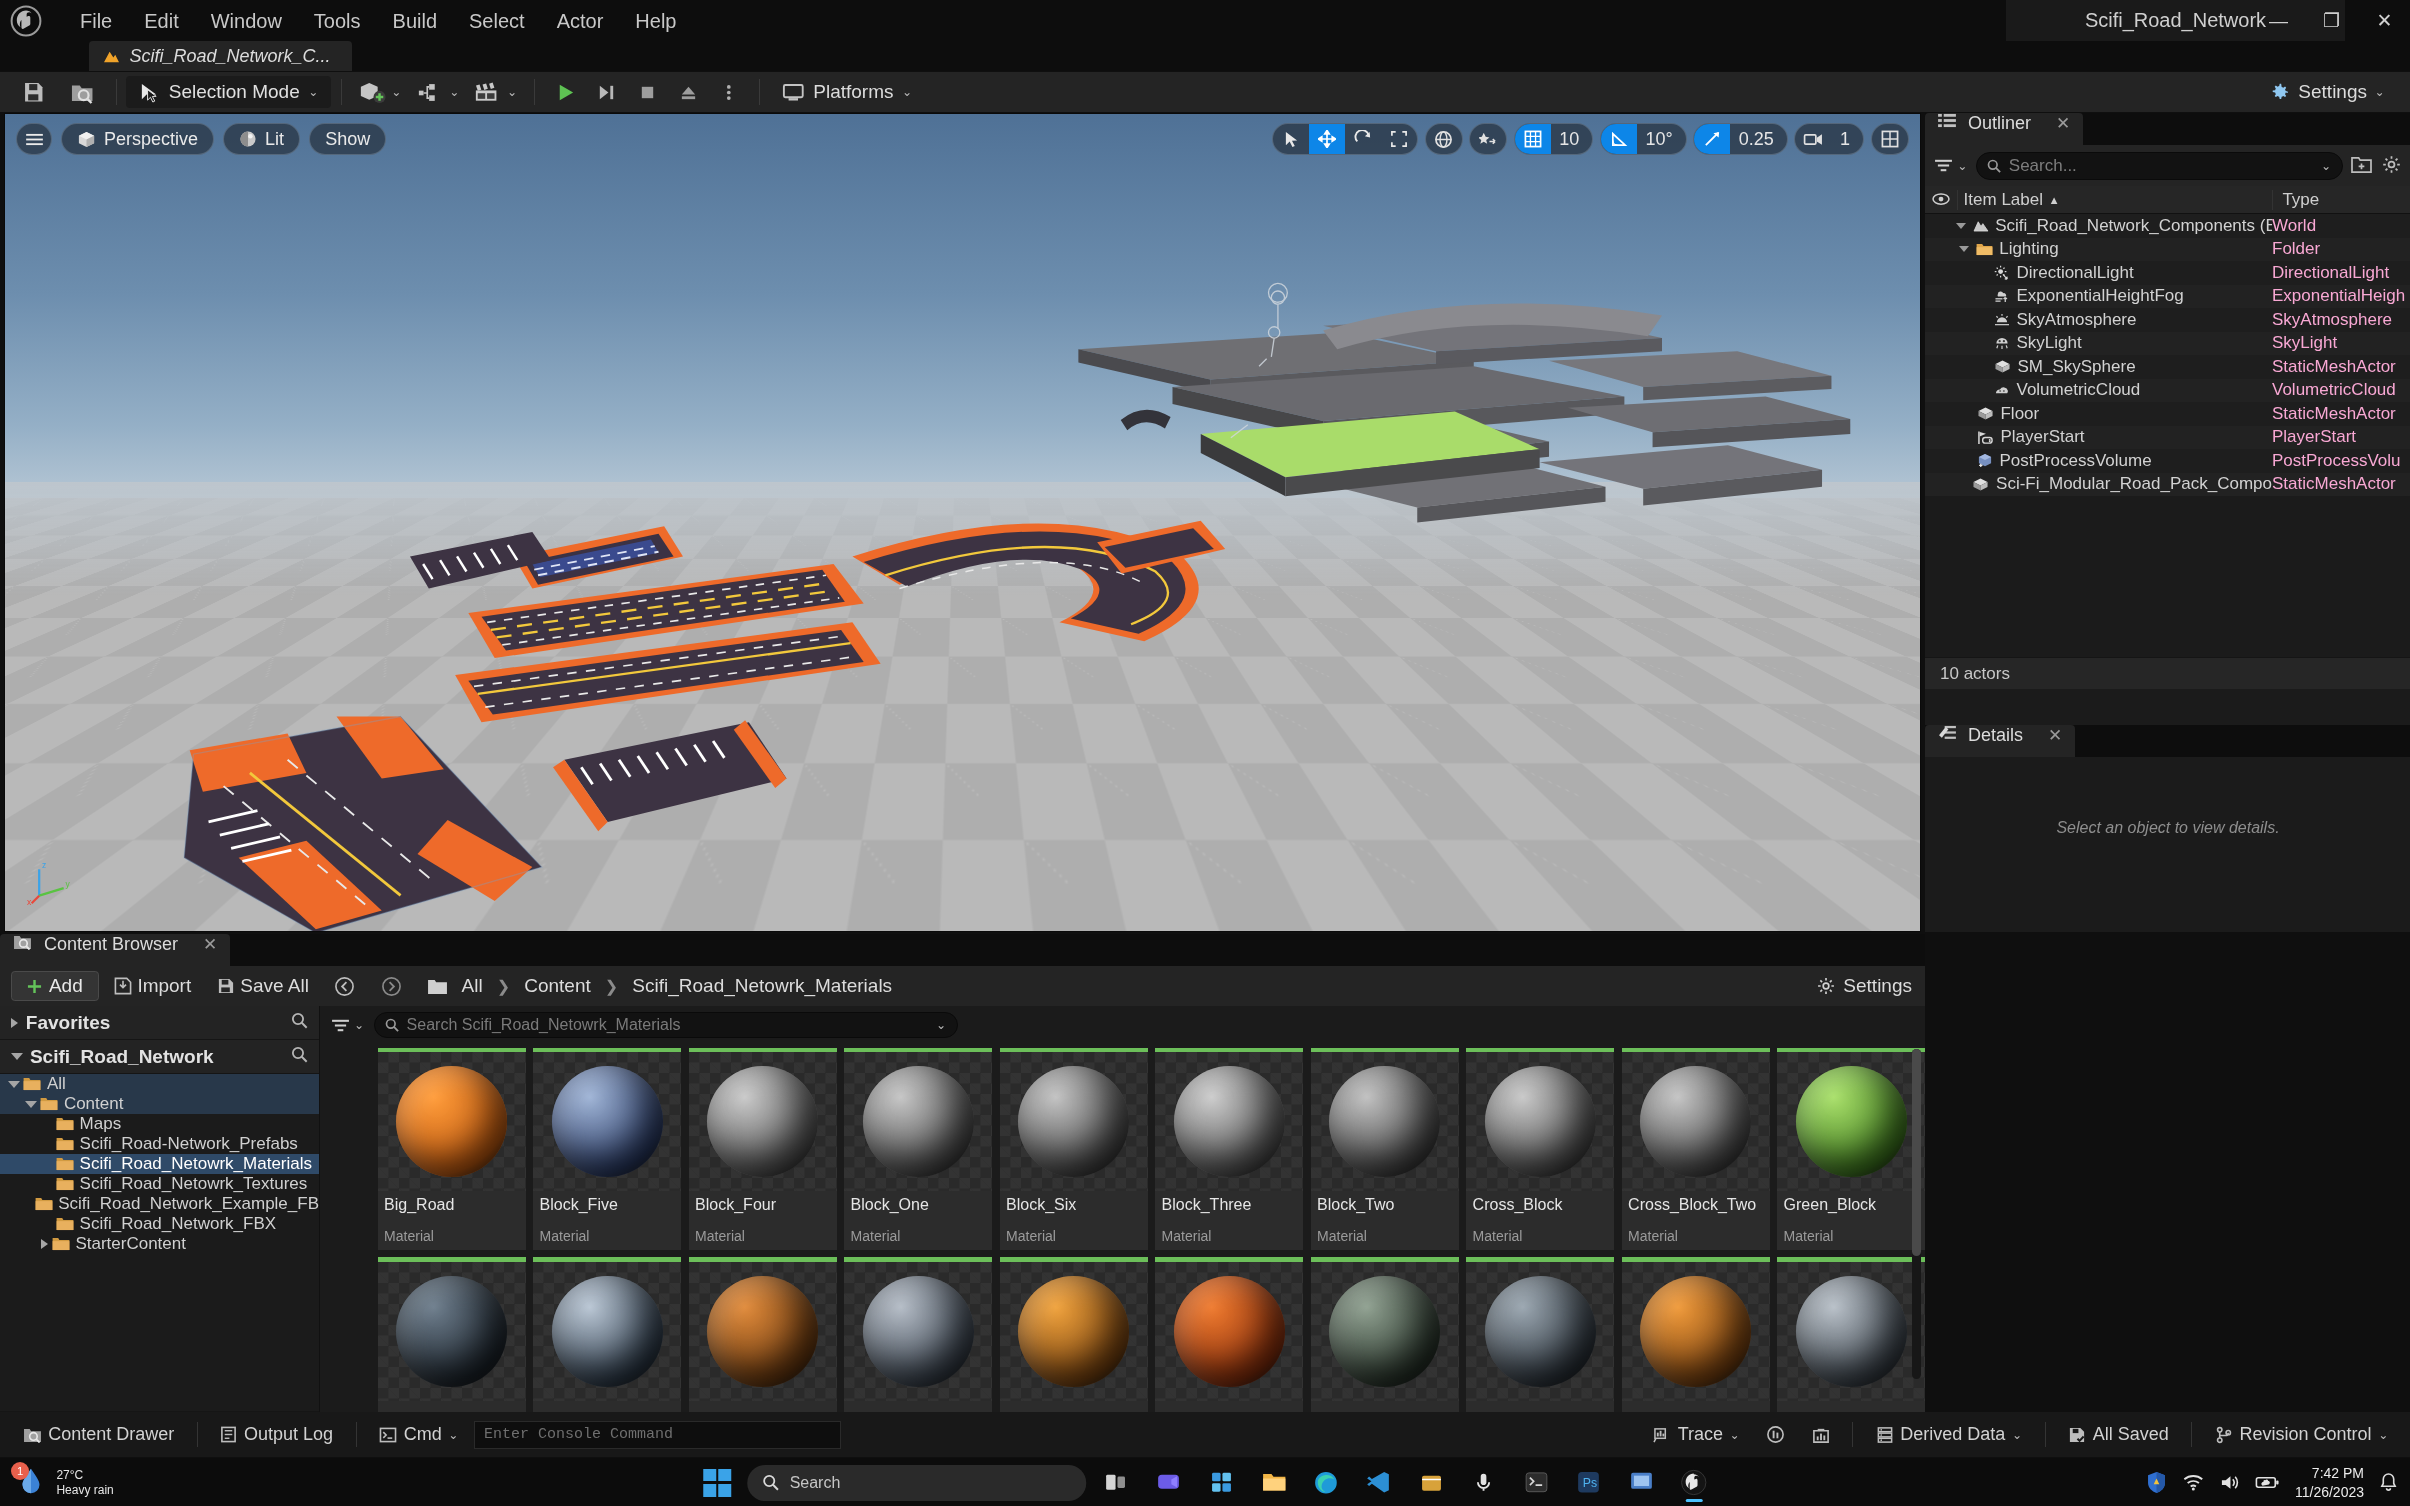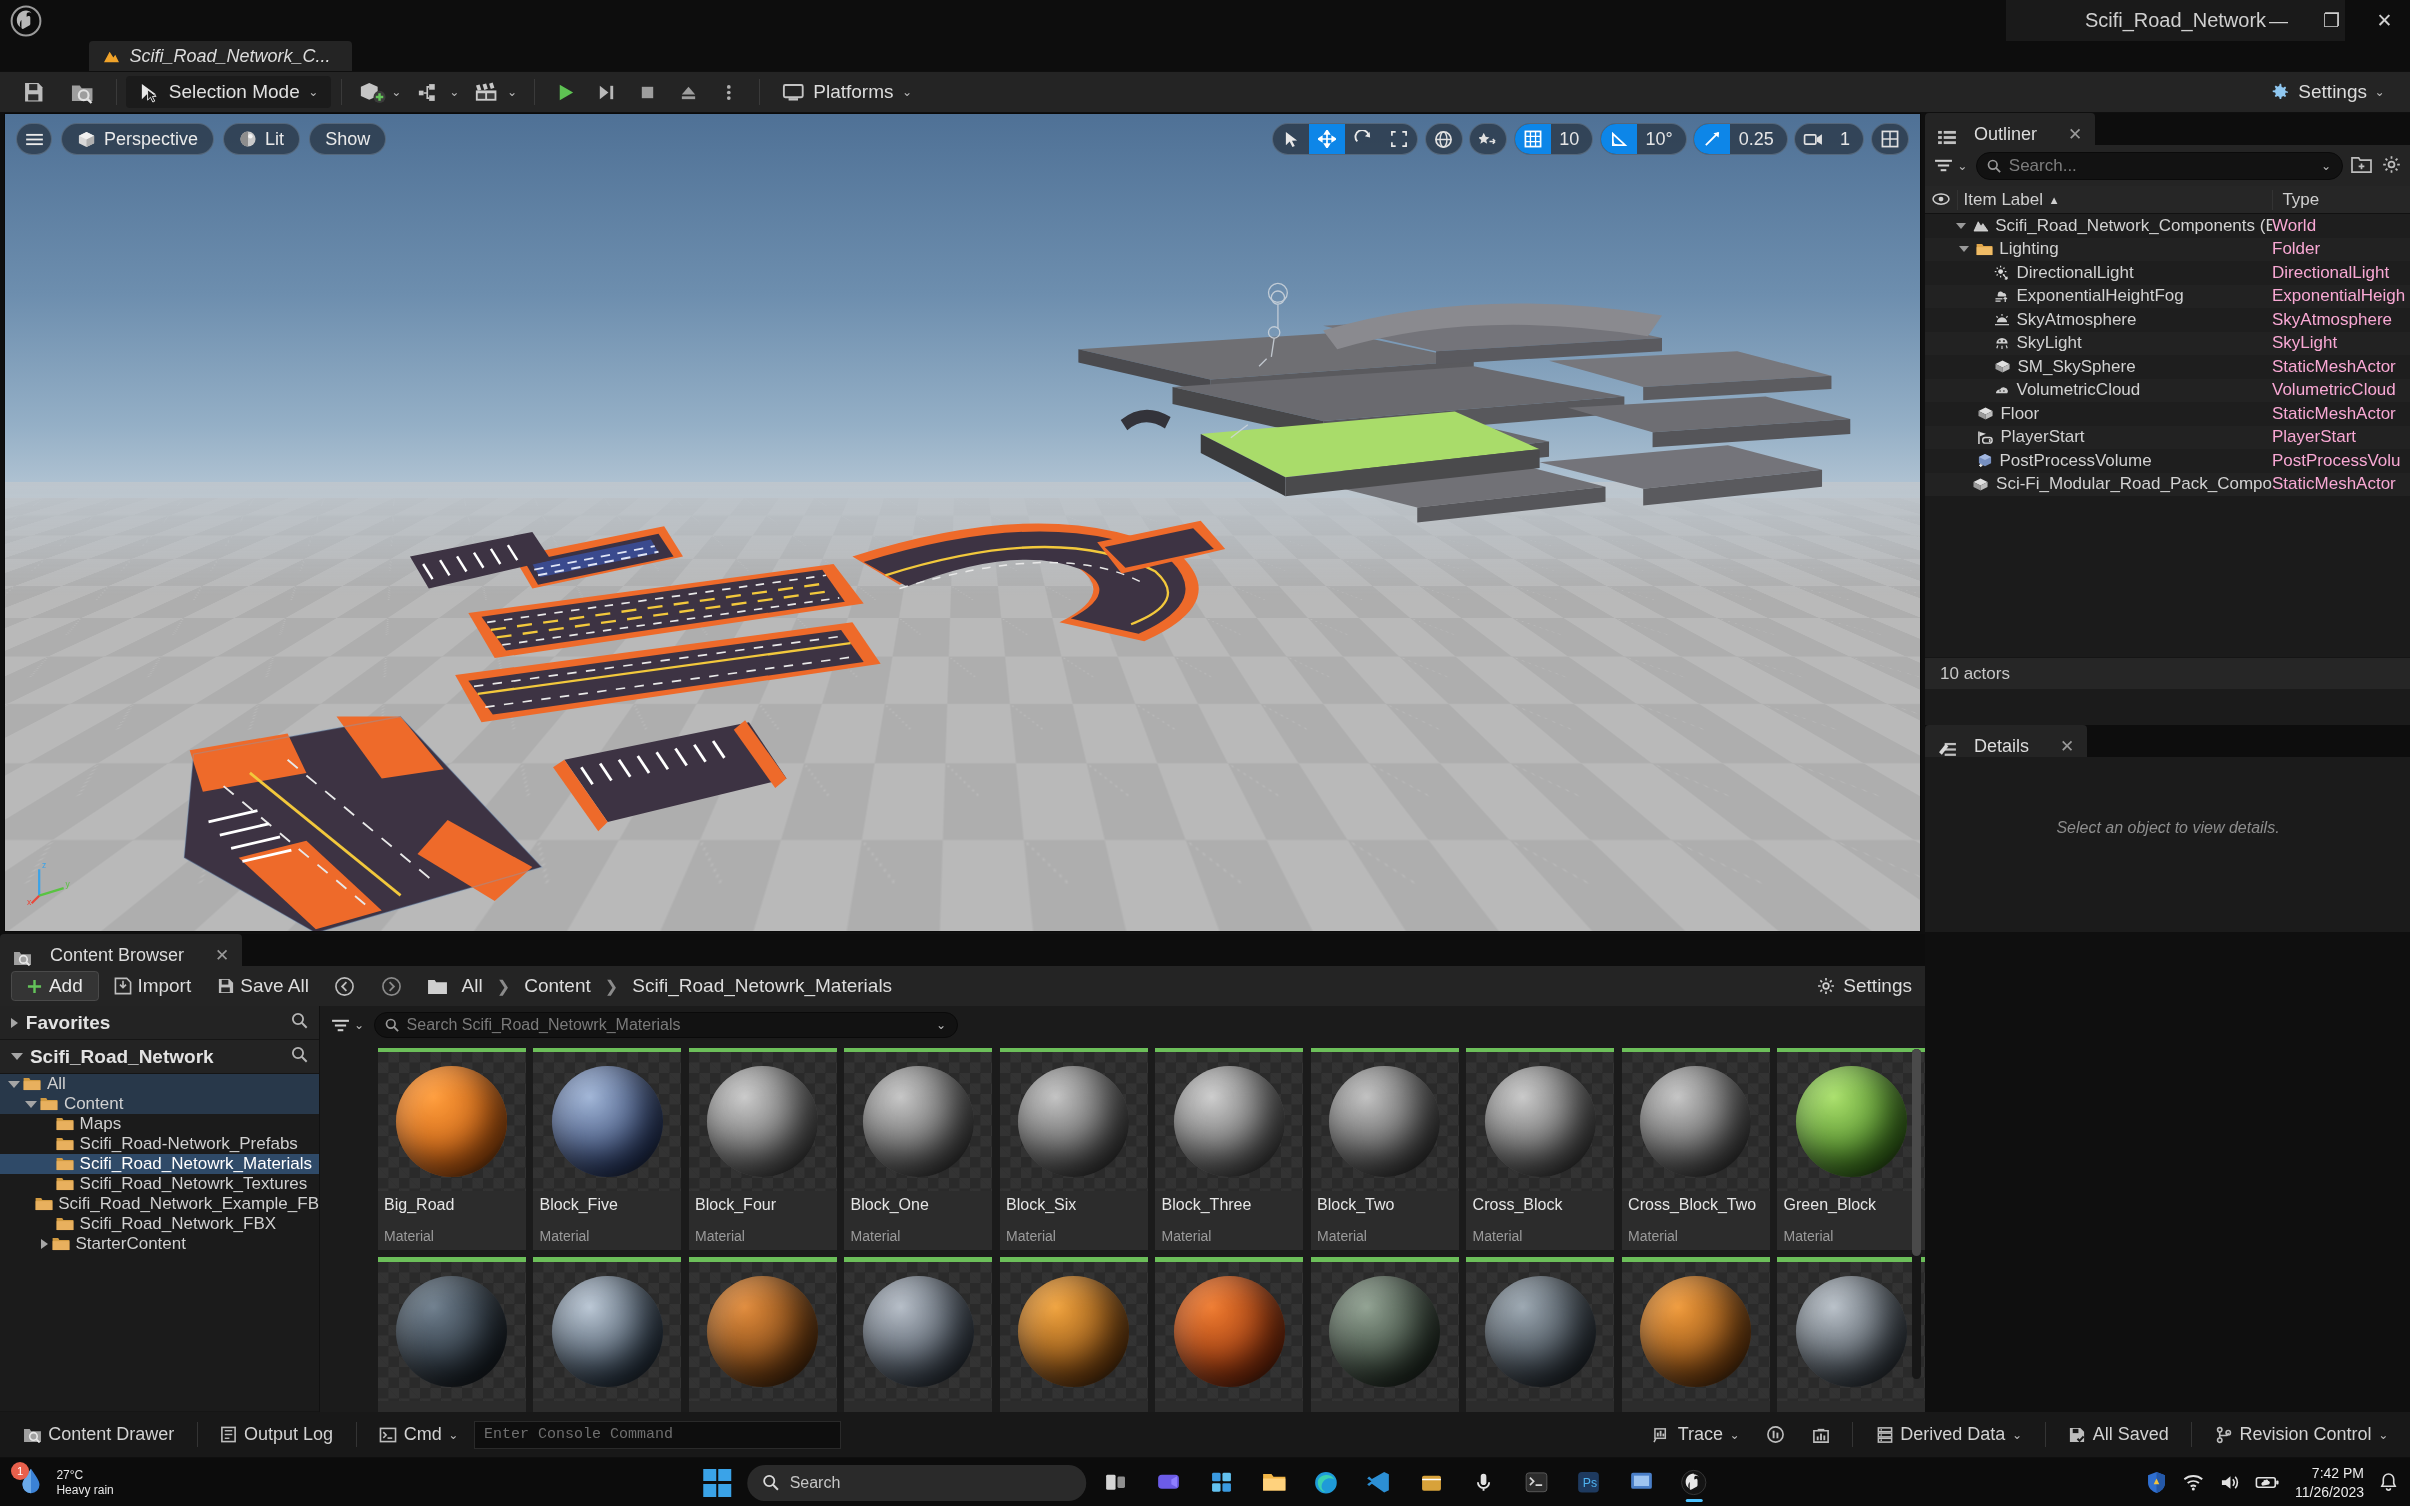--- a/index.html
+++ b/index.html
@@ -128,21 +128,21 @@
   .vp-val { padding: 0 13px 0 8.5px; font-size: 18px; color: #e6e6e6; line-height: 32px; }
   .vp-axis { position: absolute; left: 21px; bottom: 24.5px; width: 49px; height: 49px; }
 
   
   .outliner {
     position: absolute; top: 113px; left: 1925px; width: 486px; height: 612px;
     background: #1b1b1b;
   }
   .panel-tabrow { height: 32px; background: #0d0d0d; display: flex; align-items: flex-end; }
   .panel-tab {
-    display: flex; align-items: flex-end; gap: 18px; height: 32px; padding: 0 13px;
+    display: flex; align-items: flex-start; gap: 12px; height: 32px; padding: 0 13px;
     background: #242424; font-size: 18px; color: #dcdcdc;
     border-top-left-radius: 3.8px; border-top-right-radius: 3.8px;
   }
   .panel-tab .tabclose { margin-left: 13px; font-size: 17px; color: #9a9a9a; }
   .ol-searchrow {
     height: 41px; background: #242424; display: flex; align-items: center; padding: 0 9.4px; gap: 8.5px;
   }
   .filter-btn { display: flex; align-items: center; gap: 3.8px; color: #c8c8c8; }
   .searchbox {
     flex: 1; height: 28px; background: #121212; border: 0.9px solid #0a0a0a; border-radius: 14px;
@@ -315,20 +315,30 @@
 <body>
 
 <div id="app">
 
   <div class="titlebar">
     <div class="ue-logo">
       <svg viewBox="0 0 40 40">
           <circle cx="20" cy="20" r="18" fill="none" stroke="#9a9a9a" stroke-width="2.5"></circle>
           <path d="M20 7c-6.5 0-11.5 5.5-11.5 12 0 4 1.8 7 4.6 8.8-.6-1.2-.8-2.4-.8-3.6 0-3.5 2-5.4 2-5.4v9.3c0 1.4 1.2 2.2 2.5 1.5l7.2-4c1-.6 1.4-1.4 1.4-2.6V16c0-2-1.2-2.8-2.6-2.2l-2 1v-3c0-1.6 1.4-2.6 3-2.6 1.2 0 2.4.5 3.2 1.3-1.4-2.2-4-3.5-7-3.5z" fill="#b8b8b8"></path>
         </svg>
+    </div>
+    <div class="menubar">
+      <div class="menu-item">File</div>
+      <div class="menu-item">Edit</div>
+      <div class="menu-item">Window</div>
+      <div class="menu-item">Tools</div>
+      <div class="menu-item">Build</div>
+      <div class="menu-item">Select</div>
+      <div class="menu-item">Actor</div>
+      <div class="menu-item">Help</div>
     </div>
     <div class="win-title">Scifi_Road_Network</div>
     <div class="win-btns">
       <div class="win-btn">—</div>
       <div class="win-btn">❐</div>
       <div class="win-btn close">✕</div>
     </div>
   </div>
 
   <div class="tabstrip">

